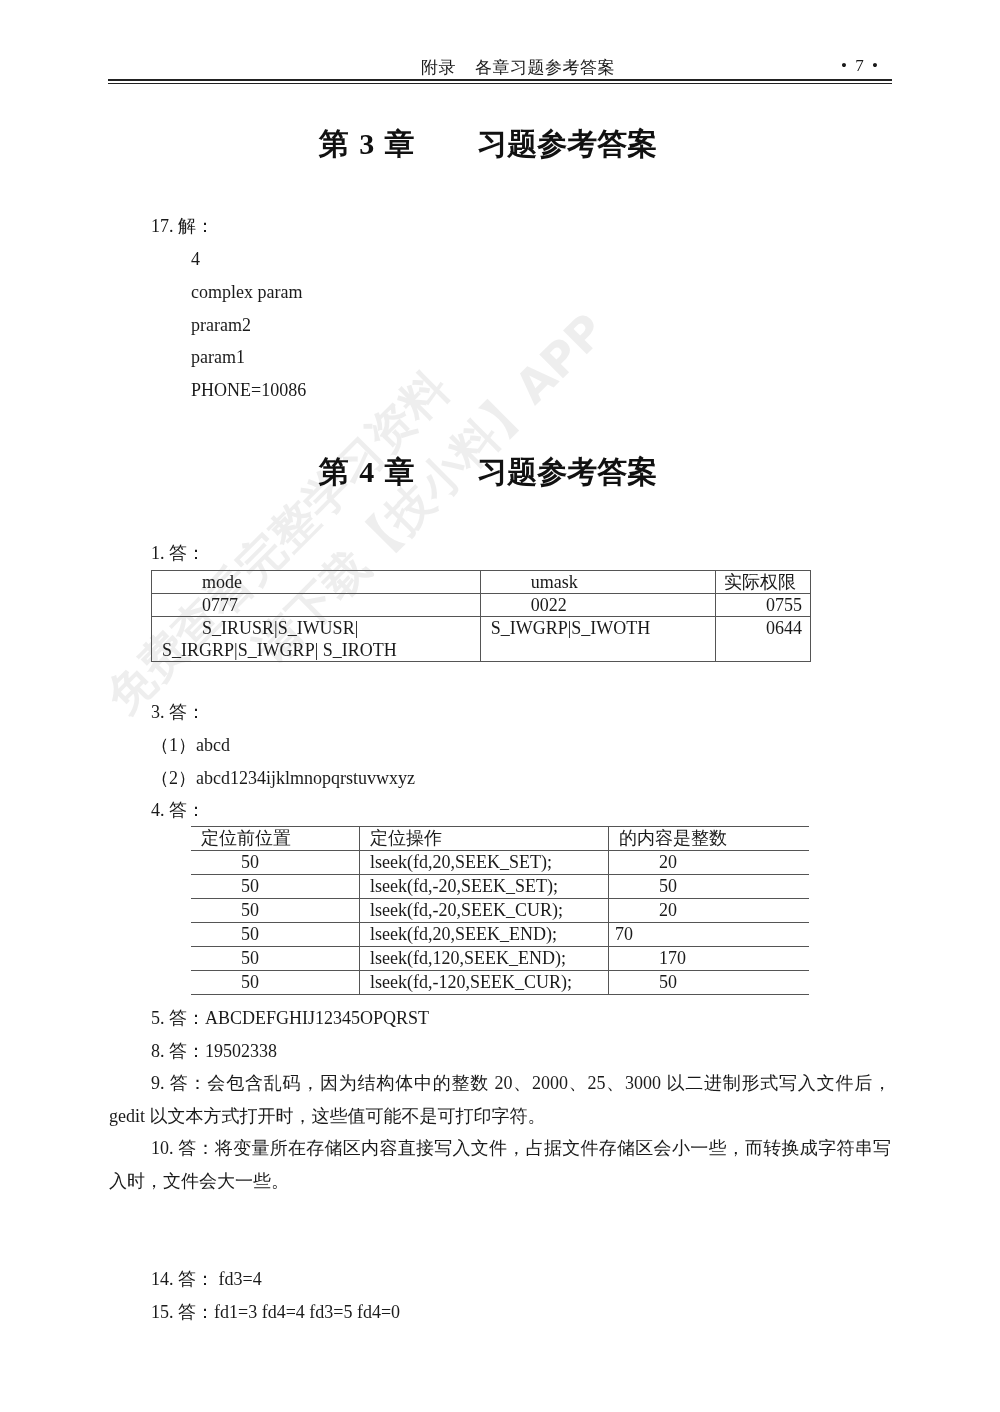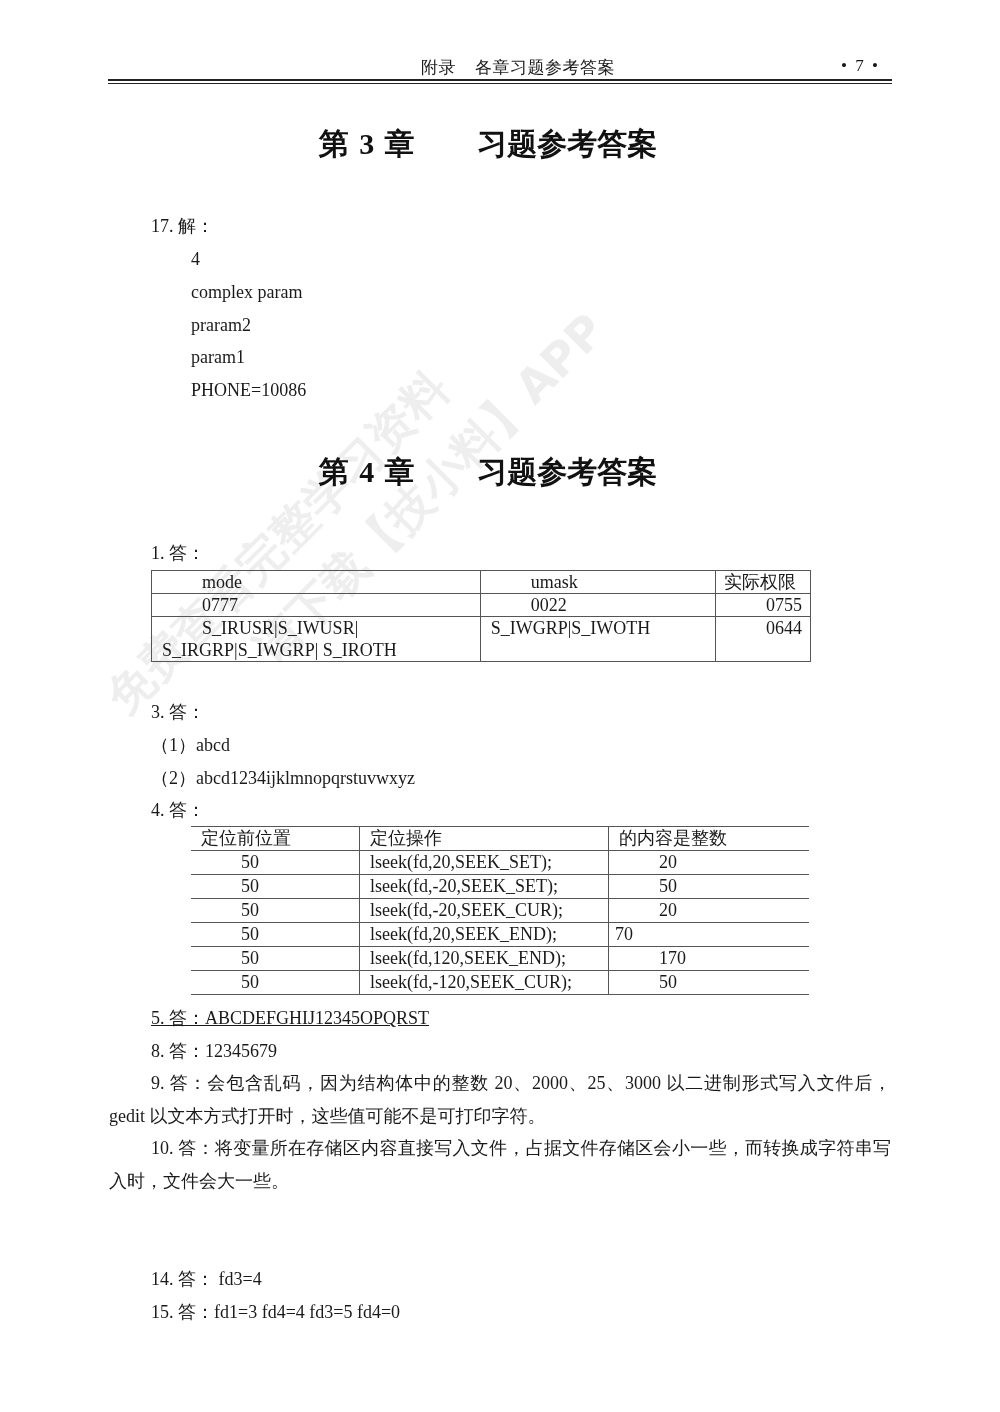--- a/index.html
+++ b/index.html
@@ -142,20 +142,20 @@
       <td style="padding-left:50px;">170</td>
     </tr>
     <tr>
       <td class="a" style="padding-left:50px;">50</td>
       <td class="b" style="padding-left:10px;">lseek(fd,-120,SEEK_CUR);</td>
       <td style="padding-left:50px;">50</td>
     </tr>
   </tbody>
     </table>
 
-  <div class="line" style="left:151px; top:1007px;text-decoration:underline;">5. 答：ABCDEFGHIJ12345OPQRST</div>
-  <div class="line" style="left:151px; top:1040px;">8. 答：12345679</div>
+  <div class="line" style="left:151px; top:1007px;">5. 答：ABCDEFGHIJ12345OPQRST</div>
+  <div class="line" style="left:151px; top:1040px;">8. 答：19502338</div>
   <div class="para" style="left:109px; top:1067px;">9. 答：会包含乱码，因为结构体中的整数 20、2000、25、3000 以二进制形式写入文件后，gedit 以文本方式打开时，这些值可能不是可打印字符。</div>
   <div class="para" style="left:109px; top:1132px;">10. 答：将变量所在存储区内容直接写入文件，占据文件存储区会小一些，而转换成字符串写入时，文件会大一些。</div>
   <div class="line" style="left:151px; top:1268px;">14. 答：  fd3=4</div>
   <div class="line" style="left:151px; top:1301px;">15. 答：fd1=3 fd4=4 fd3=5 fd4=0</div>
 
 </div>
 
 </body></html>

